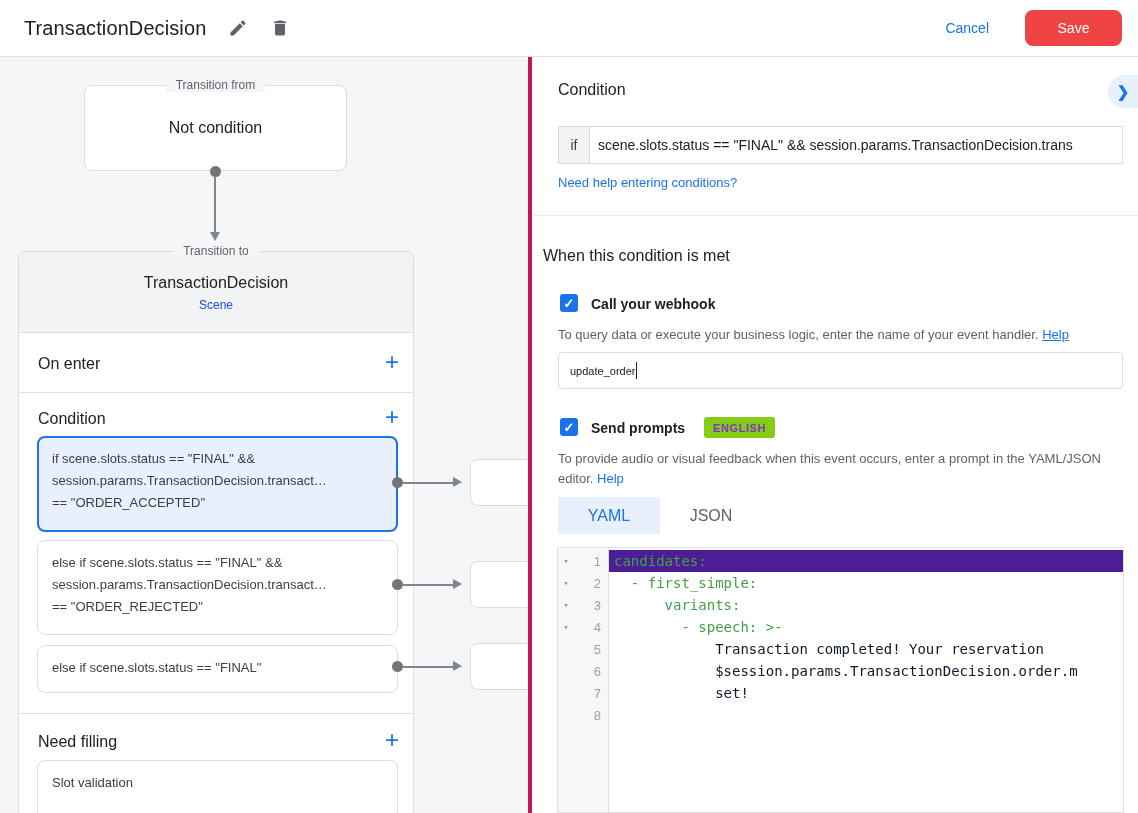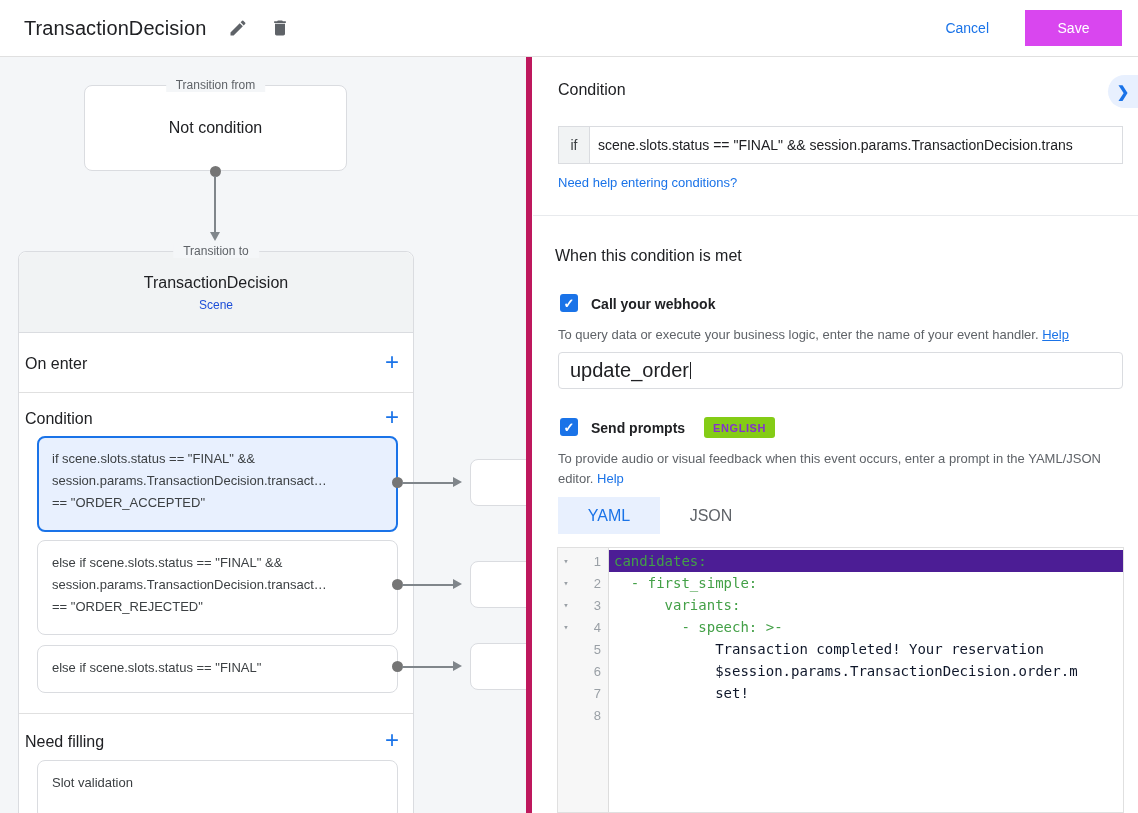--- a/index.html
+++ b/index.html
@@ -7,26 +7,26 @@
     font-family:"Liberation Sans", sans-serif; color:#202124; }
 
   
   .topbar { position:absolute; left:0; top:0; width:1138px; height:57px;
     background:#fff; border-bottom:1px solid #e0e0e0; display:flex; align-items:center; padding:0 16px 0 24px; }
   .topbar h1 { font-size:20px; font-weight:400; color:#202124; letter-spacing:.1px; }
   .tb-icon { width:20px; height:20px; margin-left:22px; color:#5f6368; cursor:pointer; }
   .tb-icon svg { width:20px; height:20px; fill:#5f6368; }
   .tb-right { margin-left:auto; display:flex; align-items:center; }
   .cancel-btn { color:#1a73e8; font-size:14px; font-weight:500; margin-right:36px; cursor:pointer; }
-  .save-btn { background:#d946ef; color:#fff; font-size:14px; font-weight:500; border:none;
-    border-radius:0; width:97px; height:36px; cursor:pointer; font-family:inherit; }
+  .save-btn { background:#ef4444; color:#fff; font-size:14px; font-weight:500; border:none;
+    border-radius:8px; width:97px; height:36px; cursor:pointer; font-family:inherit; }
 
   
   .canvas { position:absolute; left:0; top:57px; width:532px; height:756px;
-    background:#f4f6f8; border-right:6px solid #be185d; overflow:hidden; }
+    background:#f4f6f8; border-right:4px solid #be185d; overflow:hidden; }
   .flow-box { position:absolute; background:#fff; border:1px solid #dadce0; border-radius:8px; }
   .flow-legend { position:absolute; top:-8px; left:50%; transform:translateX(-50%);
     background:#f4f6f8; padding:0 10px; font-size:12px; color:#5f6368; white-space:nowrap; }
   .from-box { left:84px; top:28px; width:263px; height:86px; display:flex; align-items:center; justify-content:center; }
   .from-box .content { font-size:16px; color:#202124; }
 
   .dot { position:absolute; width:11px; height:11px; border-radius:50%; background:#757575; }
   .conn-line-v { position:absolute; width:2px; background:#80868b; }
   .arrow-down { position:absolute; width:0; height:0;
     border-left:5px solid transparent; border-right:5px solid transparent; border-top:9px solid #80868b; }
@@ -36,21 +36,21 @@
   .target-box { position:absolute; left:470px; width:80px; height:47px;
     background:#fff; border:1px solid #dadce0; border-radius:8px; }
 
   .to-group { position:absolute; left:18px; top:194px; width:396px; height:563px;
     background:#fff; border:1px solid #dadce0; border-radius:8px 8px 0 0; }
   .to-header { height:81px; background:#f1f3f4; border-bottom:1px solid #dadce0;
     border-radius:8px 8px 0 0; text-align:center; padding-top:22px; }
   .to-header .t { font-size:16px; color:#202124; }
   .to-header .s { font-size:12px; color:#1d4ed8; margin-top:6px; }
 
-  .sec-label { position:absolute; left:6px; font-size:16px; color:#202124; }
+  .sec-label { position:absolute; left:19px; font-size:16px; color:#202124; }
   .plus-icon { position:absolute; right:14px; color:#1a73e8; font-size:24px; font-weight:300;
     line-height:20px; cursor:pointer; }
   .sec-divider { position:absolute; left:0; width:100%; border-top:1px solid #e0e0e0; }
 
   .cond-card { position:absolute; left:18px; width:361px; background:#fff;
     border:1px solid #dadce0; border-radius:8px; padding:11px 14px; cursor:pointer; }
   .cond-card .ln { font-size:13px; line-height:22px; color:#3c4043; white-space:nowrap; overflow:hidden; }
   .cond-card.selected { background:#e8f0fe; border:2px solid #1a73e8; padding:10px 13px; }
 
   
@@ -61,32 +61,32 @@
     color:#1a73e8; font-size:15px; font-weight:700; cursor:pointer; }
 
   .if-row { position:absolute; left:25px; top:69px; width:565px; height:38px; display:flex; }
   .if-prefix { width:31px; background:#f1f3f4; border:1px solid #dadce0; border-right:none;
     display:flex; align-items:center; justify-content:center; font-size:14px; color:#3c4043; }
   .if-input { flex:1; border:1px solid #dadce0; background:#fff; display:flex; align-items:center;
     padding:0 8px; font-size:14px; color:#202124; white-space:nowrap; overflow:hidden; }
   .help-link { position:absolute; left:25px; top:118px; font-size:13px; color:#1a73e8; cursor:pointer; }
   .panel-divider { position:absolute; left:0; top:158px; width:100%; border-top:1px solid #e8eaed; }
 
-  .sect-title { position:absolute; left:22px; top:190px; font-size:16px; color:#202124; }
+  .sect-title { position:absolute; left:10px; top:190px; font-size:16px; color:#202124; }
 
   .checkbox { position:absolute; width:18px; height:18px; background:#1a73e8; border-radius:3px;
     display:flex; align-items:center; justify-content:center; color:#fff; font-size:13px; font-weight:700; cursor:pointer; }
   .chk-label { position:absolute; font-size:14px; font-weight:700; color:#202124; }
   .helper { position:absolute; left:25px; font-size:13px; color:#5f6368; line-height:20px; }
   .helper a { color:#1a73e8; text-decoration:underline; cursor:pointer; }
   .helper a.nound { text-decoration:none; }
 
   .text-input { position:absolute; left:25px; width:565px; height:37px; border:1px solid #dadce0;
     border-radius:4px; background:#fff; display:flex; align-items:center; padding:0 11px;
-    font-size:20px; color:#202124; cursor:text; }
+    font-size:11px; color:#202124; cursor:text; }
   .caret { display:inline-block; width:1px; height:17px; background:#202124; margin-left:1px; }
 
   .badge { position:absolute; height:21px; background:#84cc16; color:#8430ce; font-size:11px;
     font-weight:700; letter-spacing:.6px; border-radius:3px; display:flex; align-items:center; padding:0 9px; }
 
   .tabs { position:absolute; left:25px; top:440px; display:flex; }
   .tab { width:102px; height:37px; display:flex; align-items:center; justify-content:center;
     font-size:16px; font-weight:500; color:#5f6368; cursor:pointer; }
   .tab.active { background:#e8f0fe; color:#1a73e8; }
 

